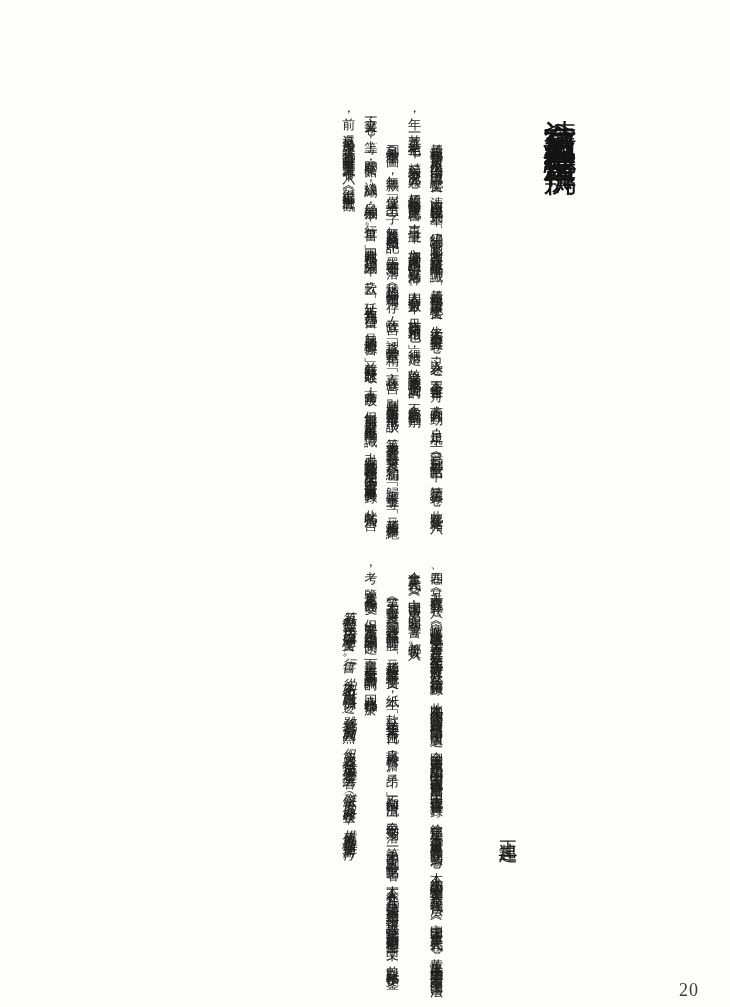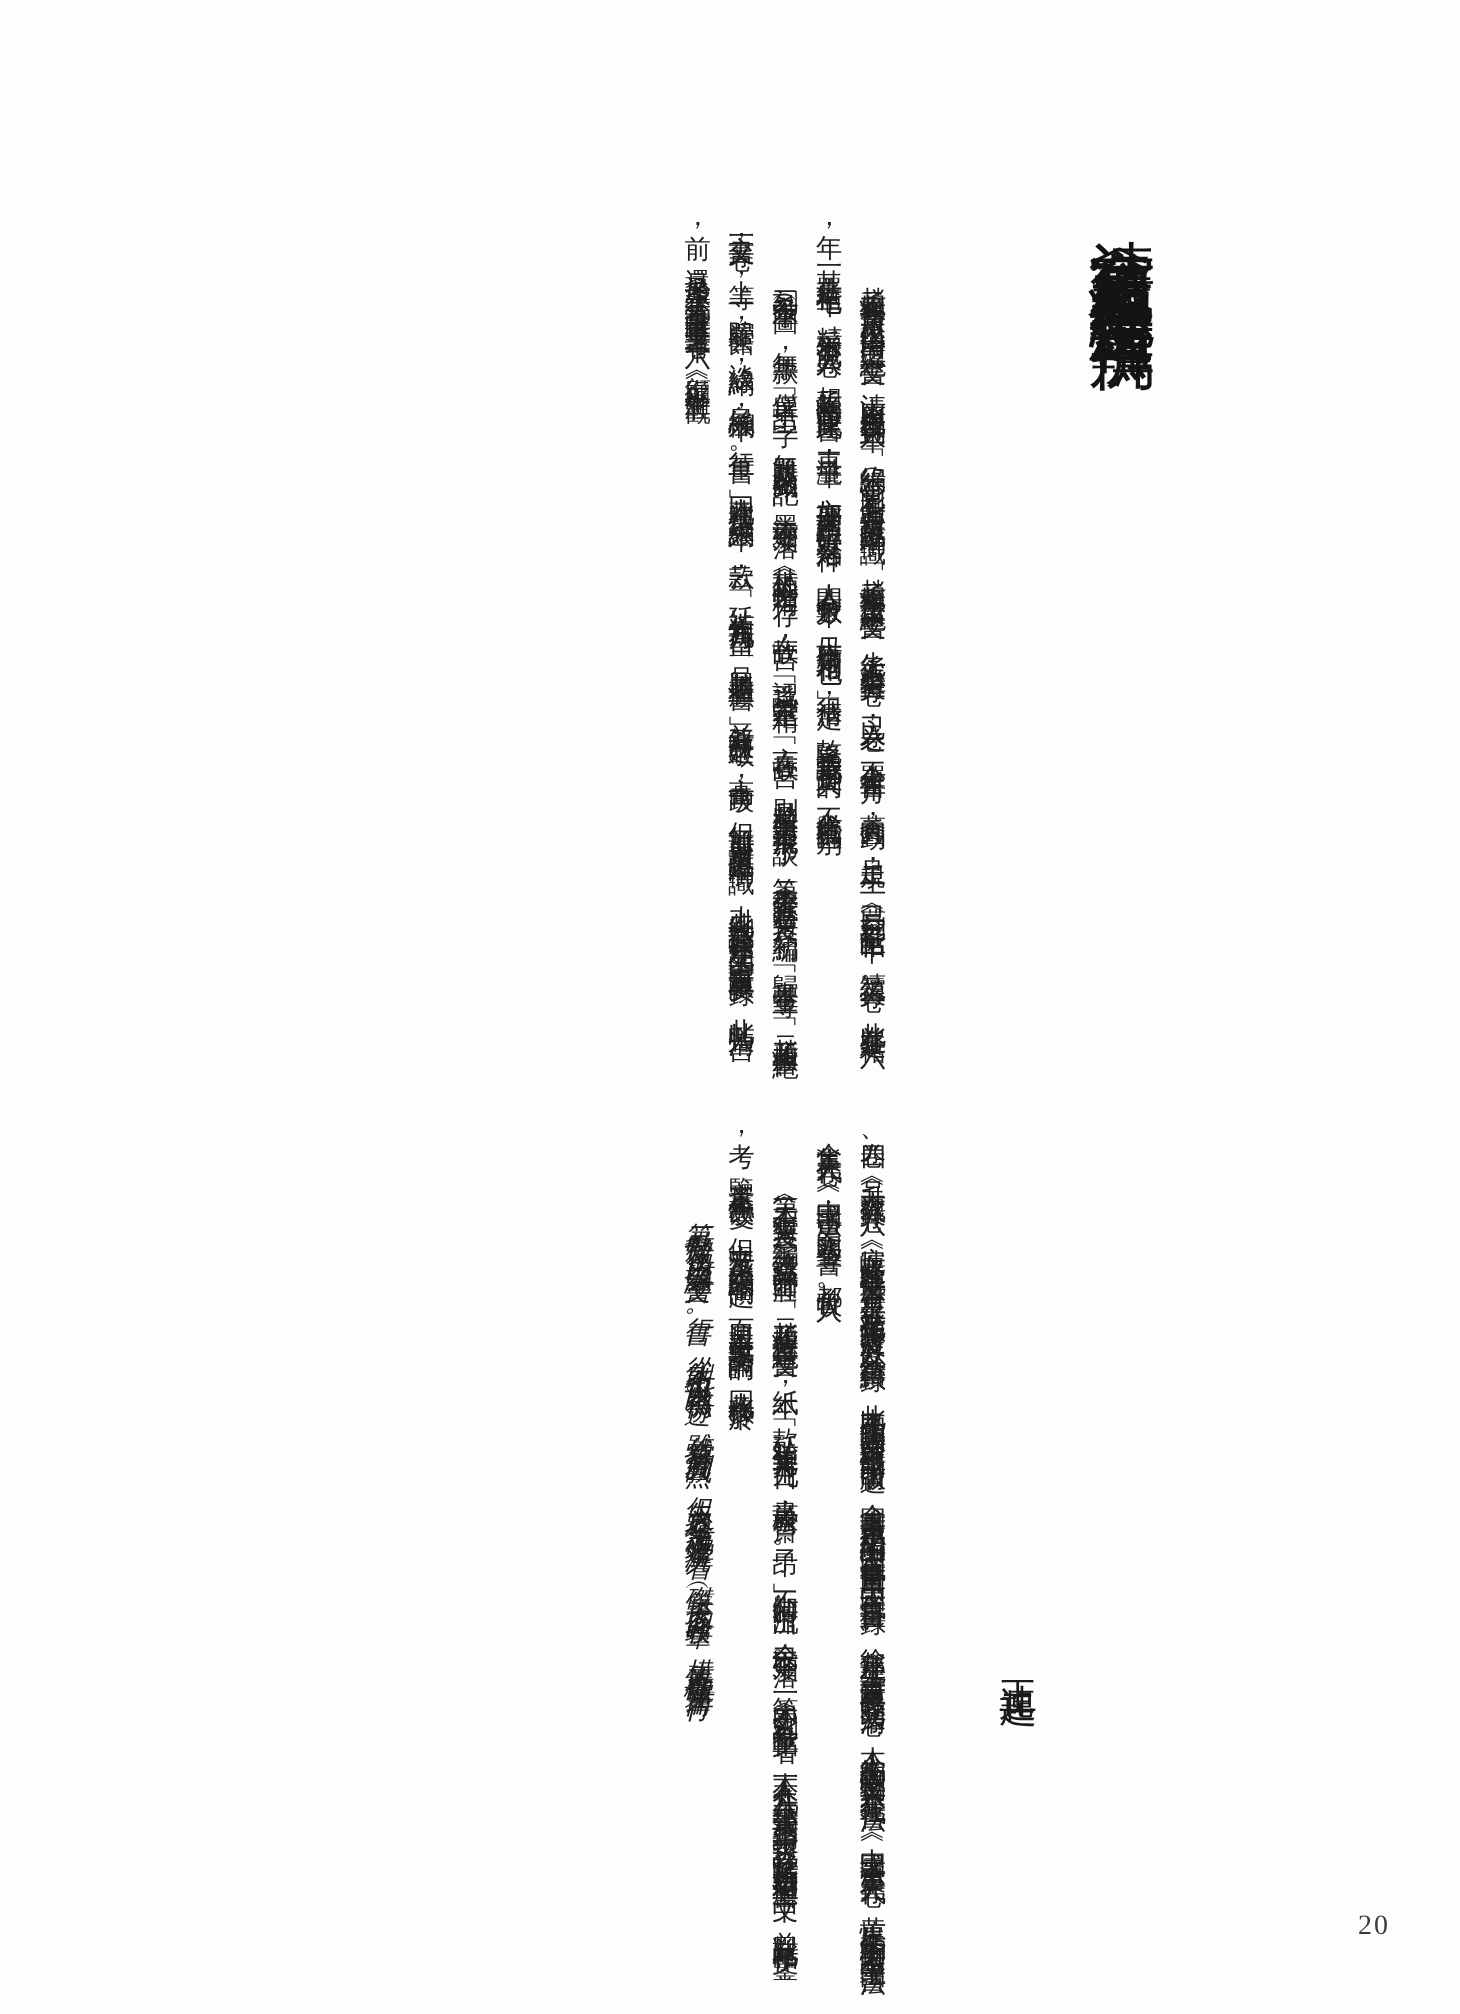--- a/index.html
+++ b/index.html
@@ -77,23 +77,23 @@
   }
   .vblock p.quotation {
     padding-inline-start: 14px; 
     text-indent: 2em;
     font-style: italic;
     letter-spacing: 2.1px;
   }
 
   .page-number {
     position: absolute;
-    top: 956px;
+    top: 980px;
     left: 679px;
-    font-size: 14px;
+    font-size: 18px;
     letter-spacing: 1px;
     color: #3a3a3a;
   }
 </style>
 </head>
 <body>
 
 <div class="page">
 
   <h1 class="article-title" style="font-weight:normal; margin:0;">清宫舊藏趙孟頫《絶交書》三種辨僞</h1>

